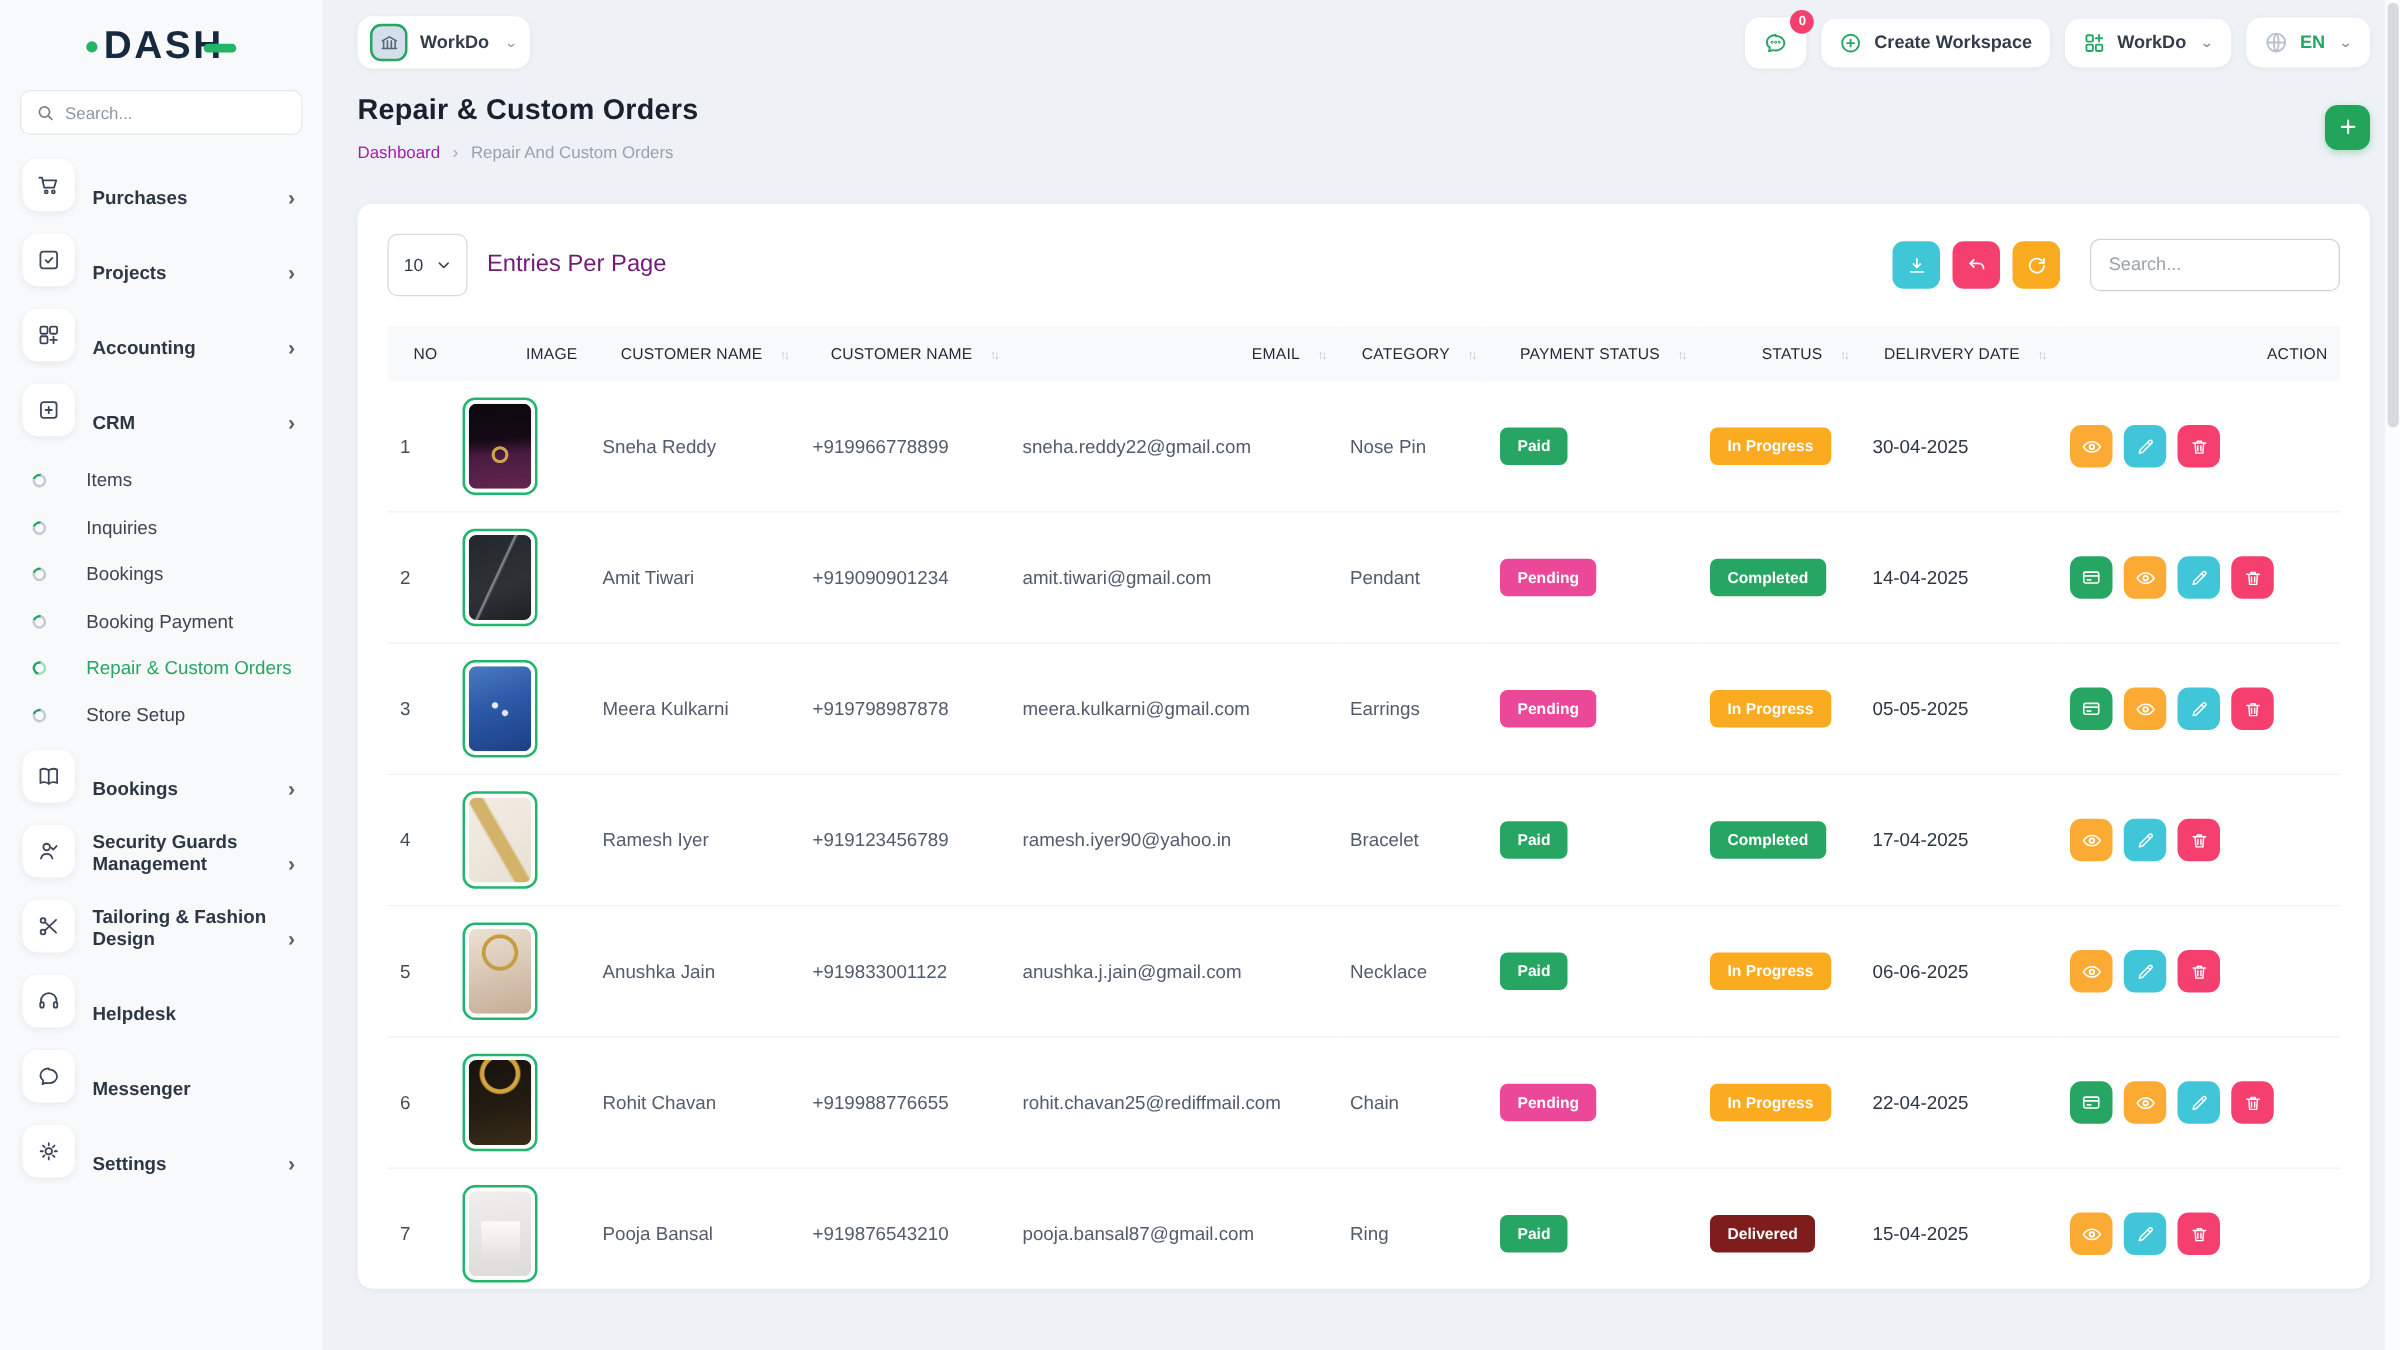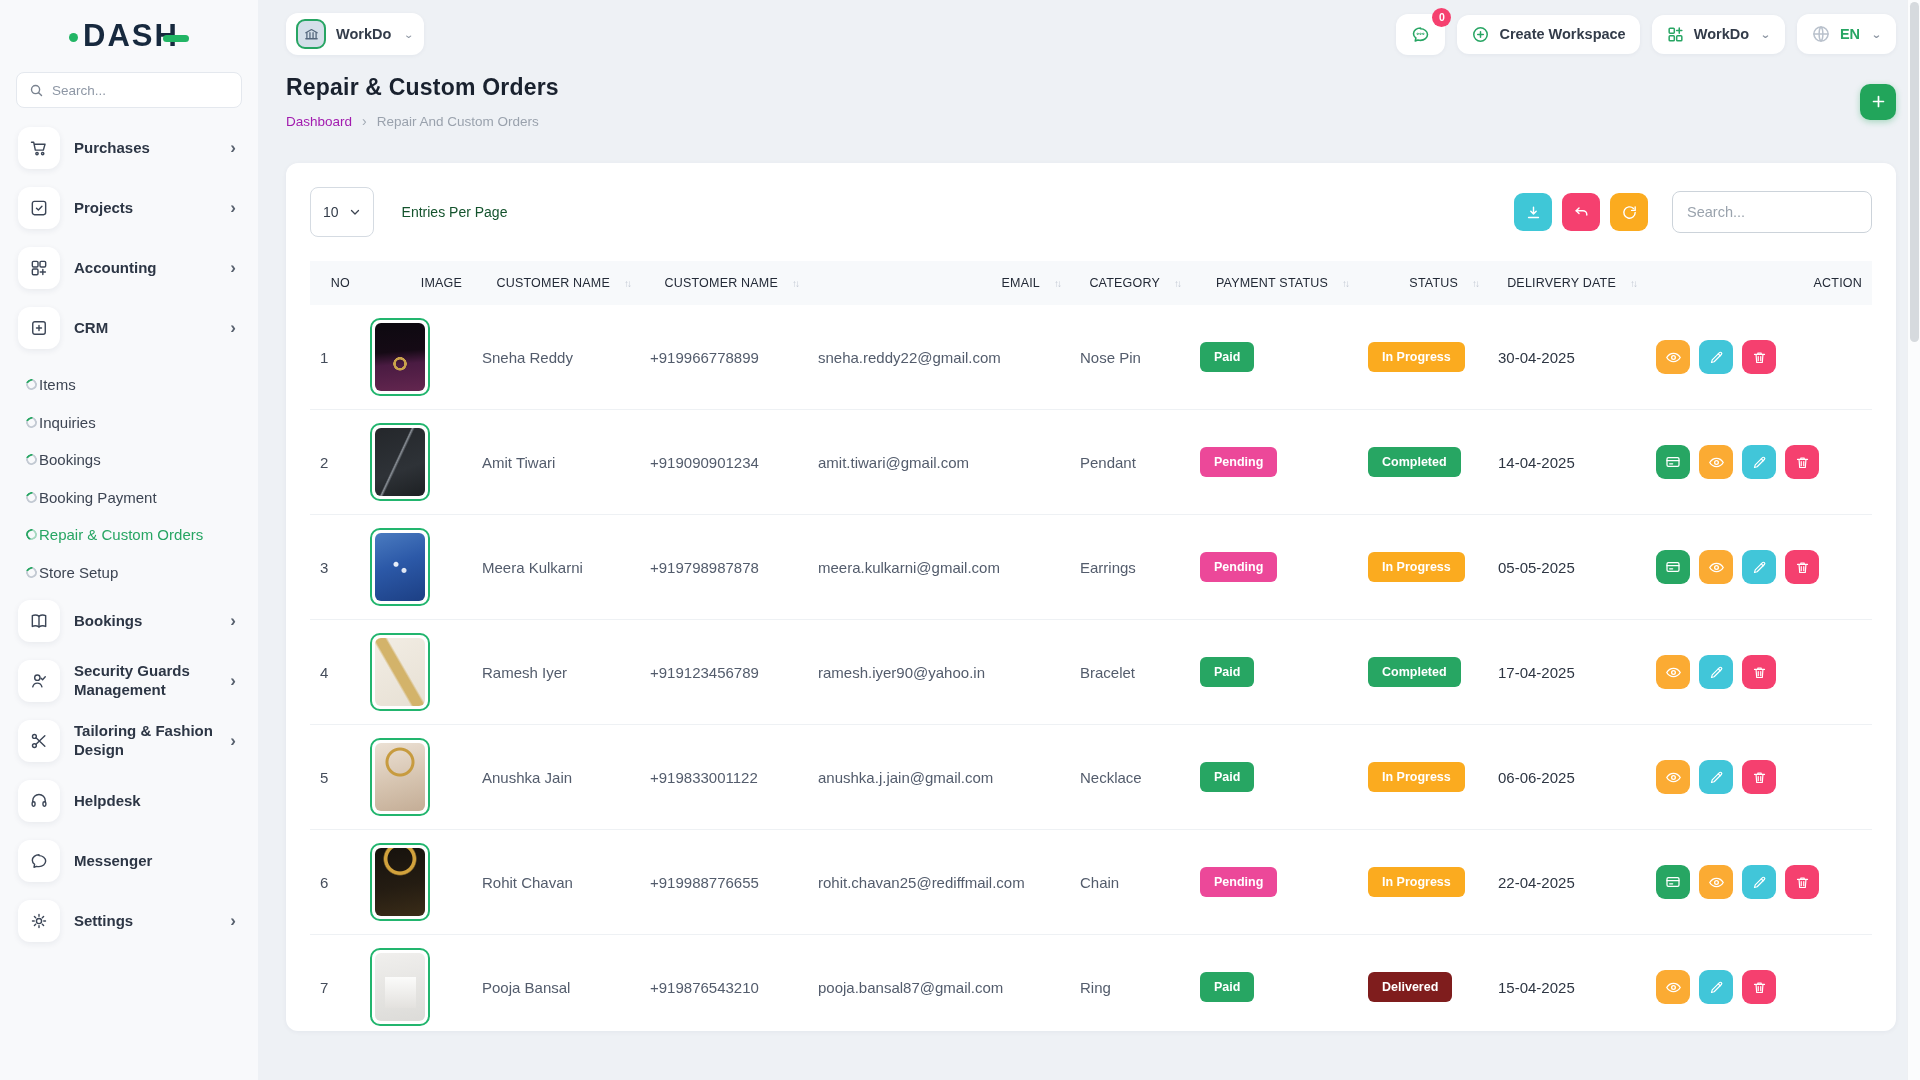--- a/index.html
+++ b/index.html
@@ -13,32 +13,32 @@
   
   .sidebar{width:258px;min-width:258px;height:1080px;background:#f8f9fb;padding:14px 16px 0 16px;overflow:hidden}
   .logo{position:relative;height:44px;display:flex;align-items:center;justify-content:center;margin-bottom:14px}
   .logo-dot{width:9px;height:9px;border-radius:50%;background:#22b565;margin-right:5px;margin-top:2px}
   .logo-text{font-size:31px;font-weight:800;letter-spacing:2px;color:#17293e}
   .logo-bar{display:inline-block;width:26px;height:7px;border-radius:4px;background:#22b565;margin-left:-16px;margin-top:4px}
   .side-search{display:flex;align-items:center;gap:8px;height:36px;background:#fff;border:1px solid #e4e8ee;border-radius:8px;padding:0 12px;margin-bottom:16px}
   .side-search input{border:none;flex:1;font-size:13.5px;color:#4a5160;background:transparent}
   .side-search input::placeholder{color:#8e97a5}
 
-  .nav-item{display:flex;align-items:center;gap:14px;padding:3px 2px;margin-bottom:12px;cursor:pointer}
+  .nav-item{display:flex;align-items:flex-end;gap:14px;padding:3px 2px;margin-bottom:12px;cursor:pointer}
   .nav-ic{width:42px;height:42px;min-width:42px;background:#fff;border-radius:12px;box-shadow:0 2px 6px rgba(25,39,70,.07);display:flex;align-items:center;justify-content:center}
   .nav-label{flex:1;font-size:15px;font-weight:600;color:#2d3645;line-height:1.25}
   .chev-r{color:#59626f;font-size:17px;font-weight:600;padding-right:4px}
   .chev-down{display:inline-block;transform:rotate(90deg);color:#fff;font-size:17px;font-weight:700;padding-right:2px}
 
   .nav-group-active{display:flex;align-items:center;gap:14px;background:#27a563;border-radius:14px;padding:9px 10px;margin:2px 0 10px 0;cursor:pointer}
   .nav-group-active .nav-label{color:#fff}
   .nav-group-active .nav-ic{box-shadow:none}
 
   .submenu{padding:2px 0 4px 8px;margin-bottom:2px}
-  .sub-item{display:flex;align-items:center;gap:2px;padding:9px 2px;cursor:pointer}
+  .sub-item{display:flex;align-items:center;gap:32px;padding:9px 2px;cursor:pointer}
   .bullet{width:11px;height:11px;min-width:11px;border:2.5px solid #c3cad3;border-top-color:#27a563;border-radius:50%;transform:rotate(-30deg)}
   .sub-item.active .bullet{border-color:#a7d8c0;border-top-color:#27a563;border-left-color:#27a563}
   .sub-label{font-size:15px;color:#3d4553;line-height:1.3}
   .sub-item.active .sub-label{color:#27a563}
 
   
   .main{flex:1;padding:8px 24px 0 28px;position:relative}
   .topbar{display:flex;align-items:center;justify-content:space-between;height:52px}
   .chip{display:flex;align-items:center;gap:10px;background:#fff;border-radius:12px;padding:6px 10px;box-shadow:0 1px 4px rgba(25,39,70,.05);cursor:pointer}
   .chip-ic{width:30px;height:30px;border-radius:9px;border:2px solid #27a563;background:#d4dfe9;display:flex;align-items:center;justify-content:center}
@@ -55,21 +55,21 @@
   .bc-home{color:#a21caf;cursor:pointer}
   .bc-sep{color:#a2aab4;font-size:14px}
   .bc-cur{color:#9aa2ad}
   .add-btn{width:36px;height:36px;border-radius:10px;background:#22a55b;color:#fff;display:flex;align-items:center;justify-content:center;box-shadow:0 2px 6px rgba(34,165,91,.35)}
   .add-btn svg{display:block}
 
   
   .card{background:#fff;border-radius:12px;box-shadow:0 1px 5px rgba(25,39,70,.05);margin-top:34px;padding:24px 24px 10px 24px;height:868px;overflow:hidden}
   .toolbar{display:flex;align-items:center;margin-bottom:24px}
   .entries-select{display:flex;align-items:center;gap:10px;border:1px solid #d5dbe2;border-radius:8px;padding:16px 12px;font-size:14px;color:#333c4a;cursor:pointer;background:#fff}
-  .entries-label{margin-left:28px;font-size:14px;color:#14532d}
+  .entries-label{margin-left:16px;font-size:19px;color:#701a75}
   .toolbar-spacer{flex:1}
   .tool-btn{width:38px;height:38px;border-radius:9px;display:flex;align-items:center;justify-content:center;margin-right:10px}
   .tool-btn.teal{background:#3fc7d7}
   .tool-btn.pink{background:#f5406f}
   .tool-btn.orange{background:#fbab1f}
   .tbl-search{width:200px;height:42px;border:1px solid #ccd3da;border-radius:8px;padding:0 14px;font-size:14.5px;color:#4a5160;margin-left:14px;background:#fff}
   .tbl-search::placeholder{color:#9aa3ad}
 
   table{width:100%;border-collapse:collapse}
   thead th{background:#f7f9fb;text-align:right;font-size:12.5px;font-weight:400;color:#232a37;text-transform:uppercase;letter-spacing:.2px;padding:15px 10px;white-space:nowrap}

